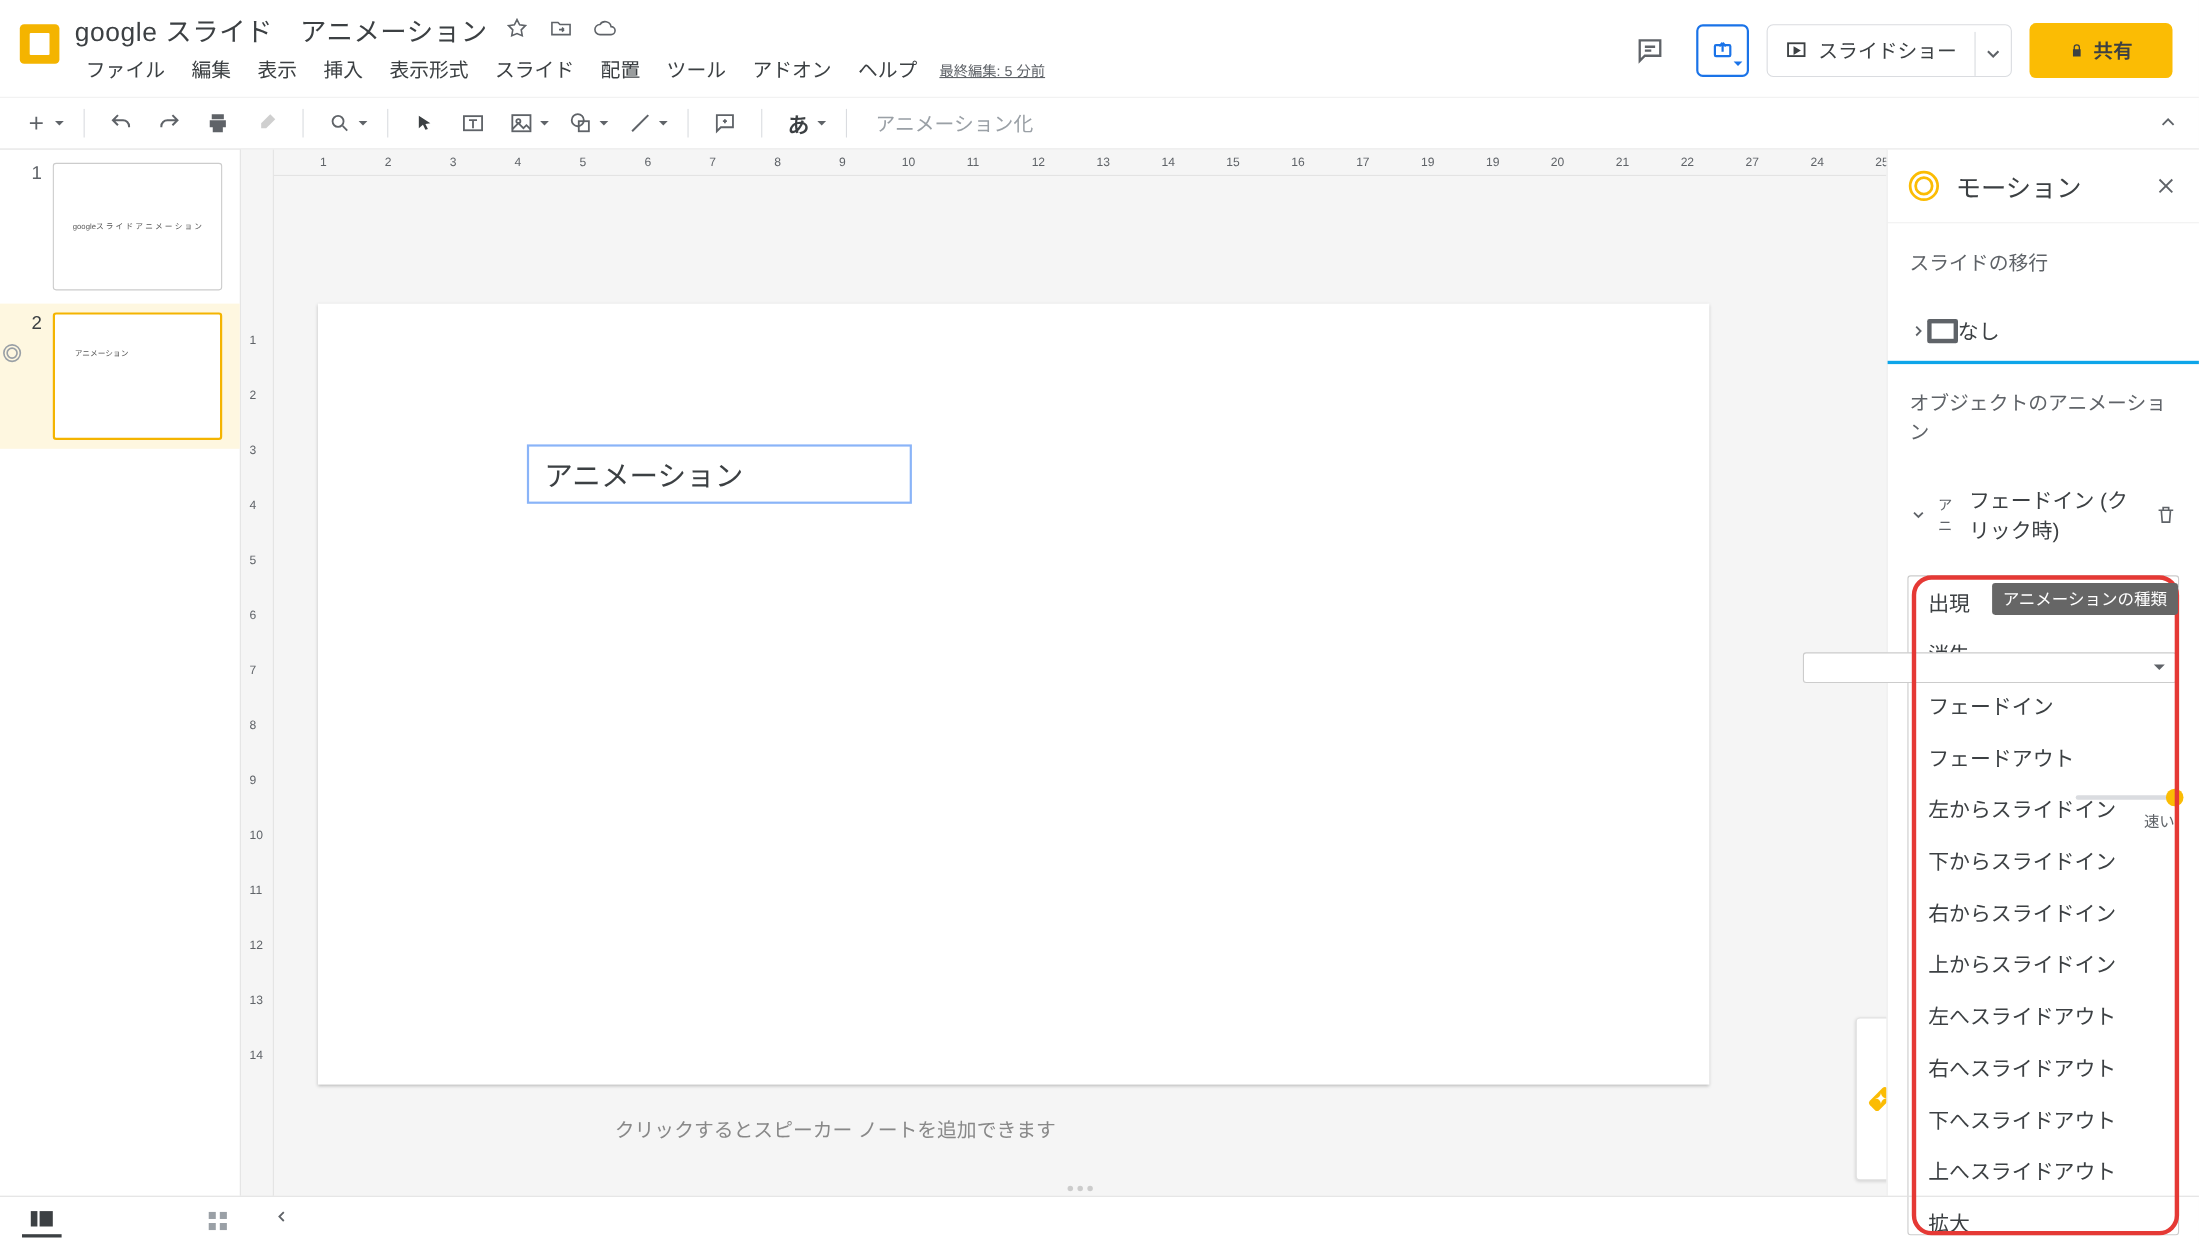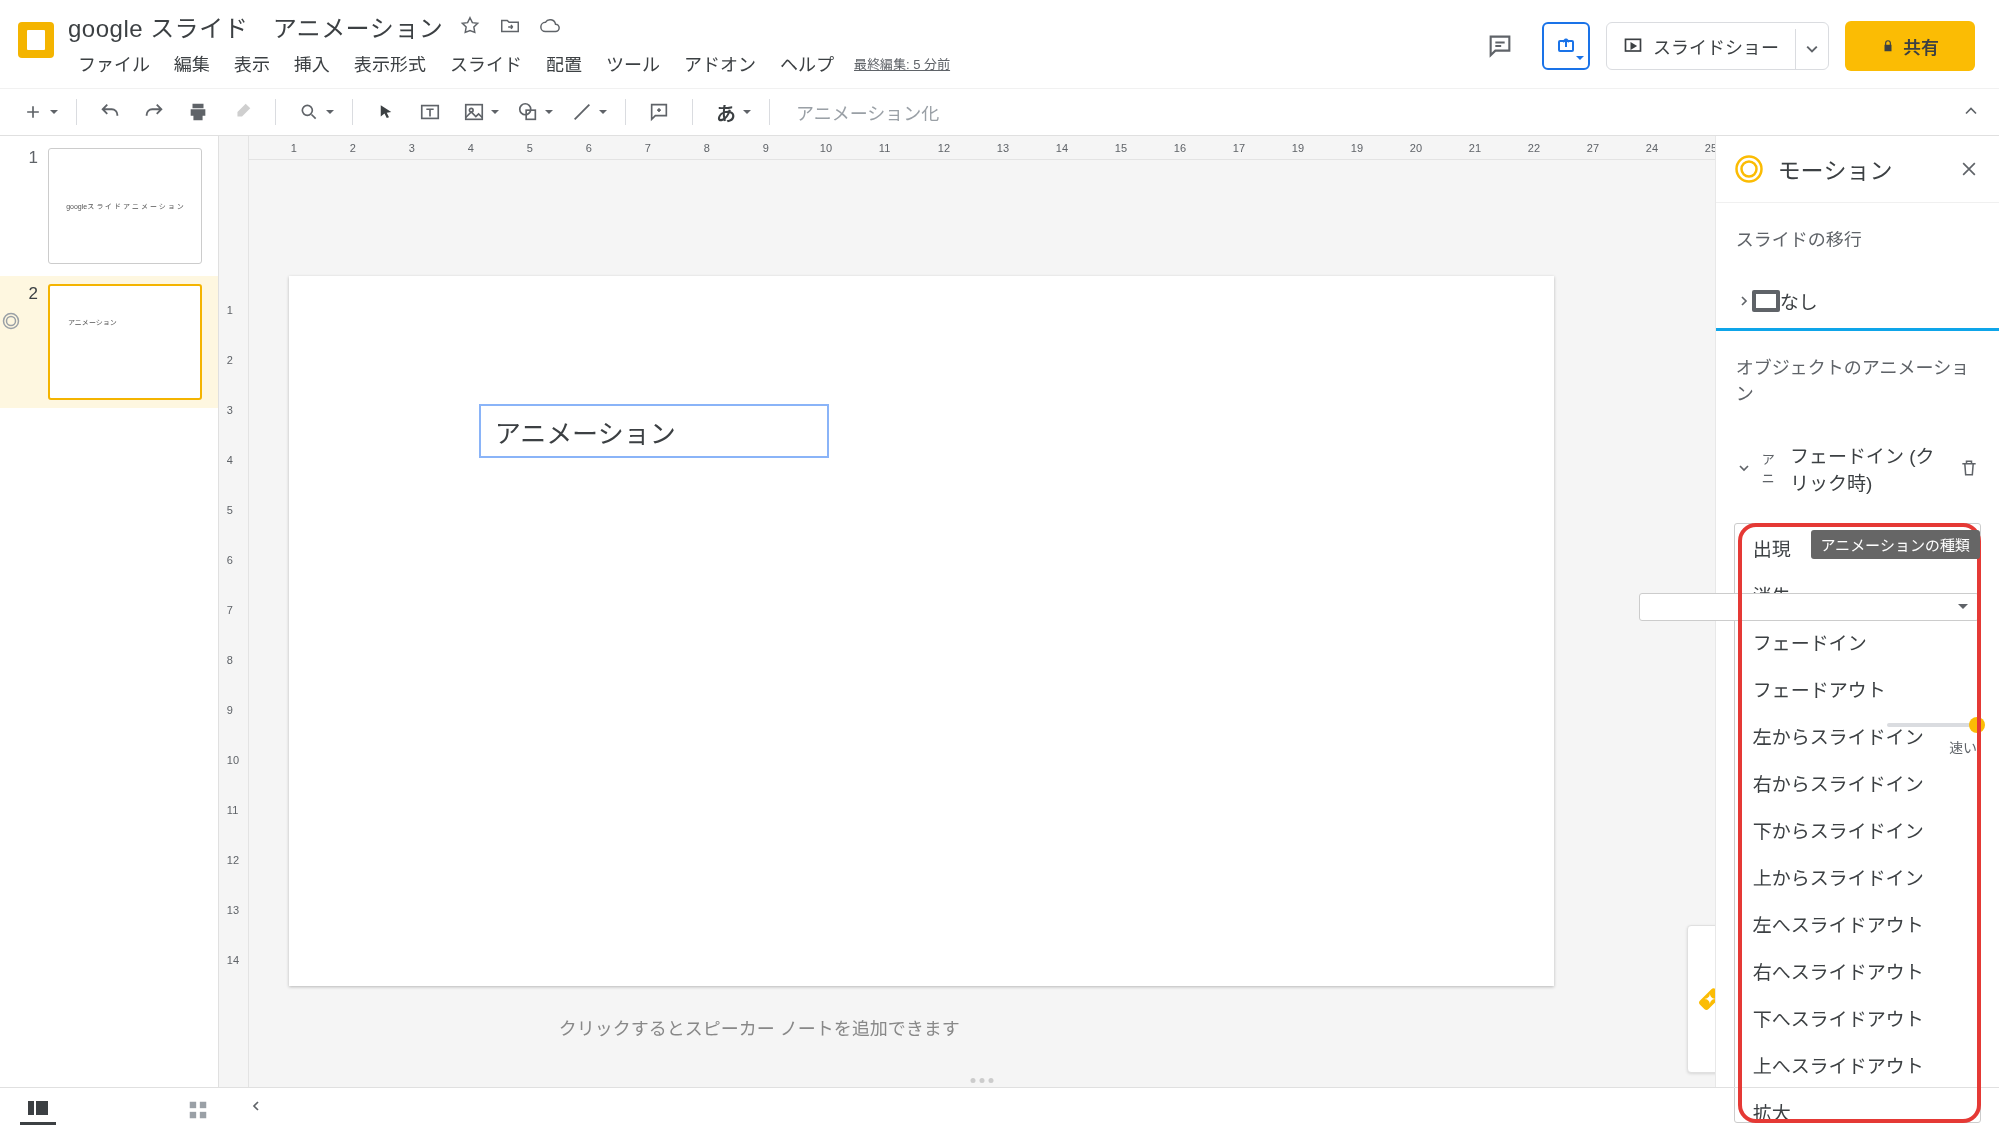--- a/index.html
+++ b/index.html
@@ -399,22 +399,22 @@
       <div class="dd-box"></div>
 
       <div class="dropdown">
         <div class="dropdown-arrow"></div>
         <div class="tooltip">アニメーションの種類</div>
         <div class="opt">出現</div>
         <div class="opt">消失</div>
         <div class="opt">フェードイン</div>
         <div class="opt">フェードアウト</div>
         <div class="opt">左からスライドイン</div>
+        <div class="opt">下からスライドイン</div>
         <div class="opt">右からスライドイン</div>
-        <div class="opt">下からスライドイン</div>
         <div class="opt">上からスライドイン</div>
         <div class="opt">左へスライドアウト</div>
         <div class="opt">右へスライドアウト</div>
         <div class="opt">下へスライドアウト</div>
         <div class="opt">上へスライドアウト</div>
         <div class="opt">拡大</div>
 
       </div>
 
       <div class="hidden-select"></div>

